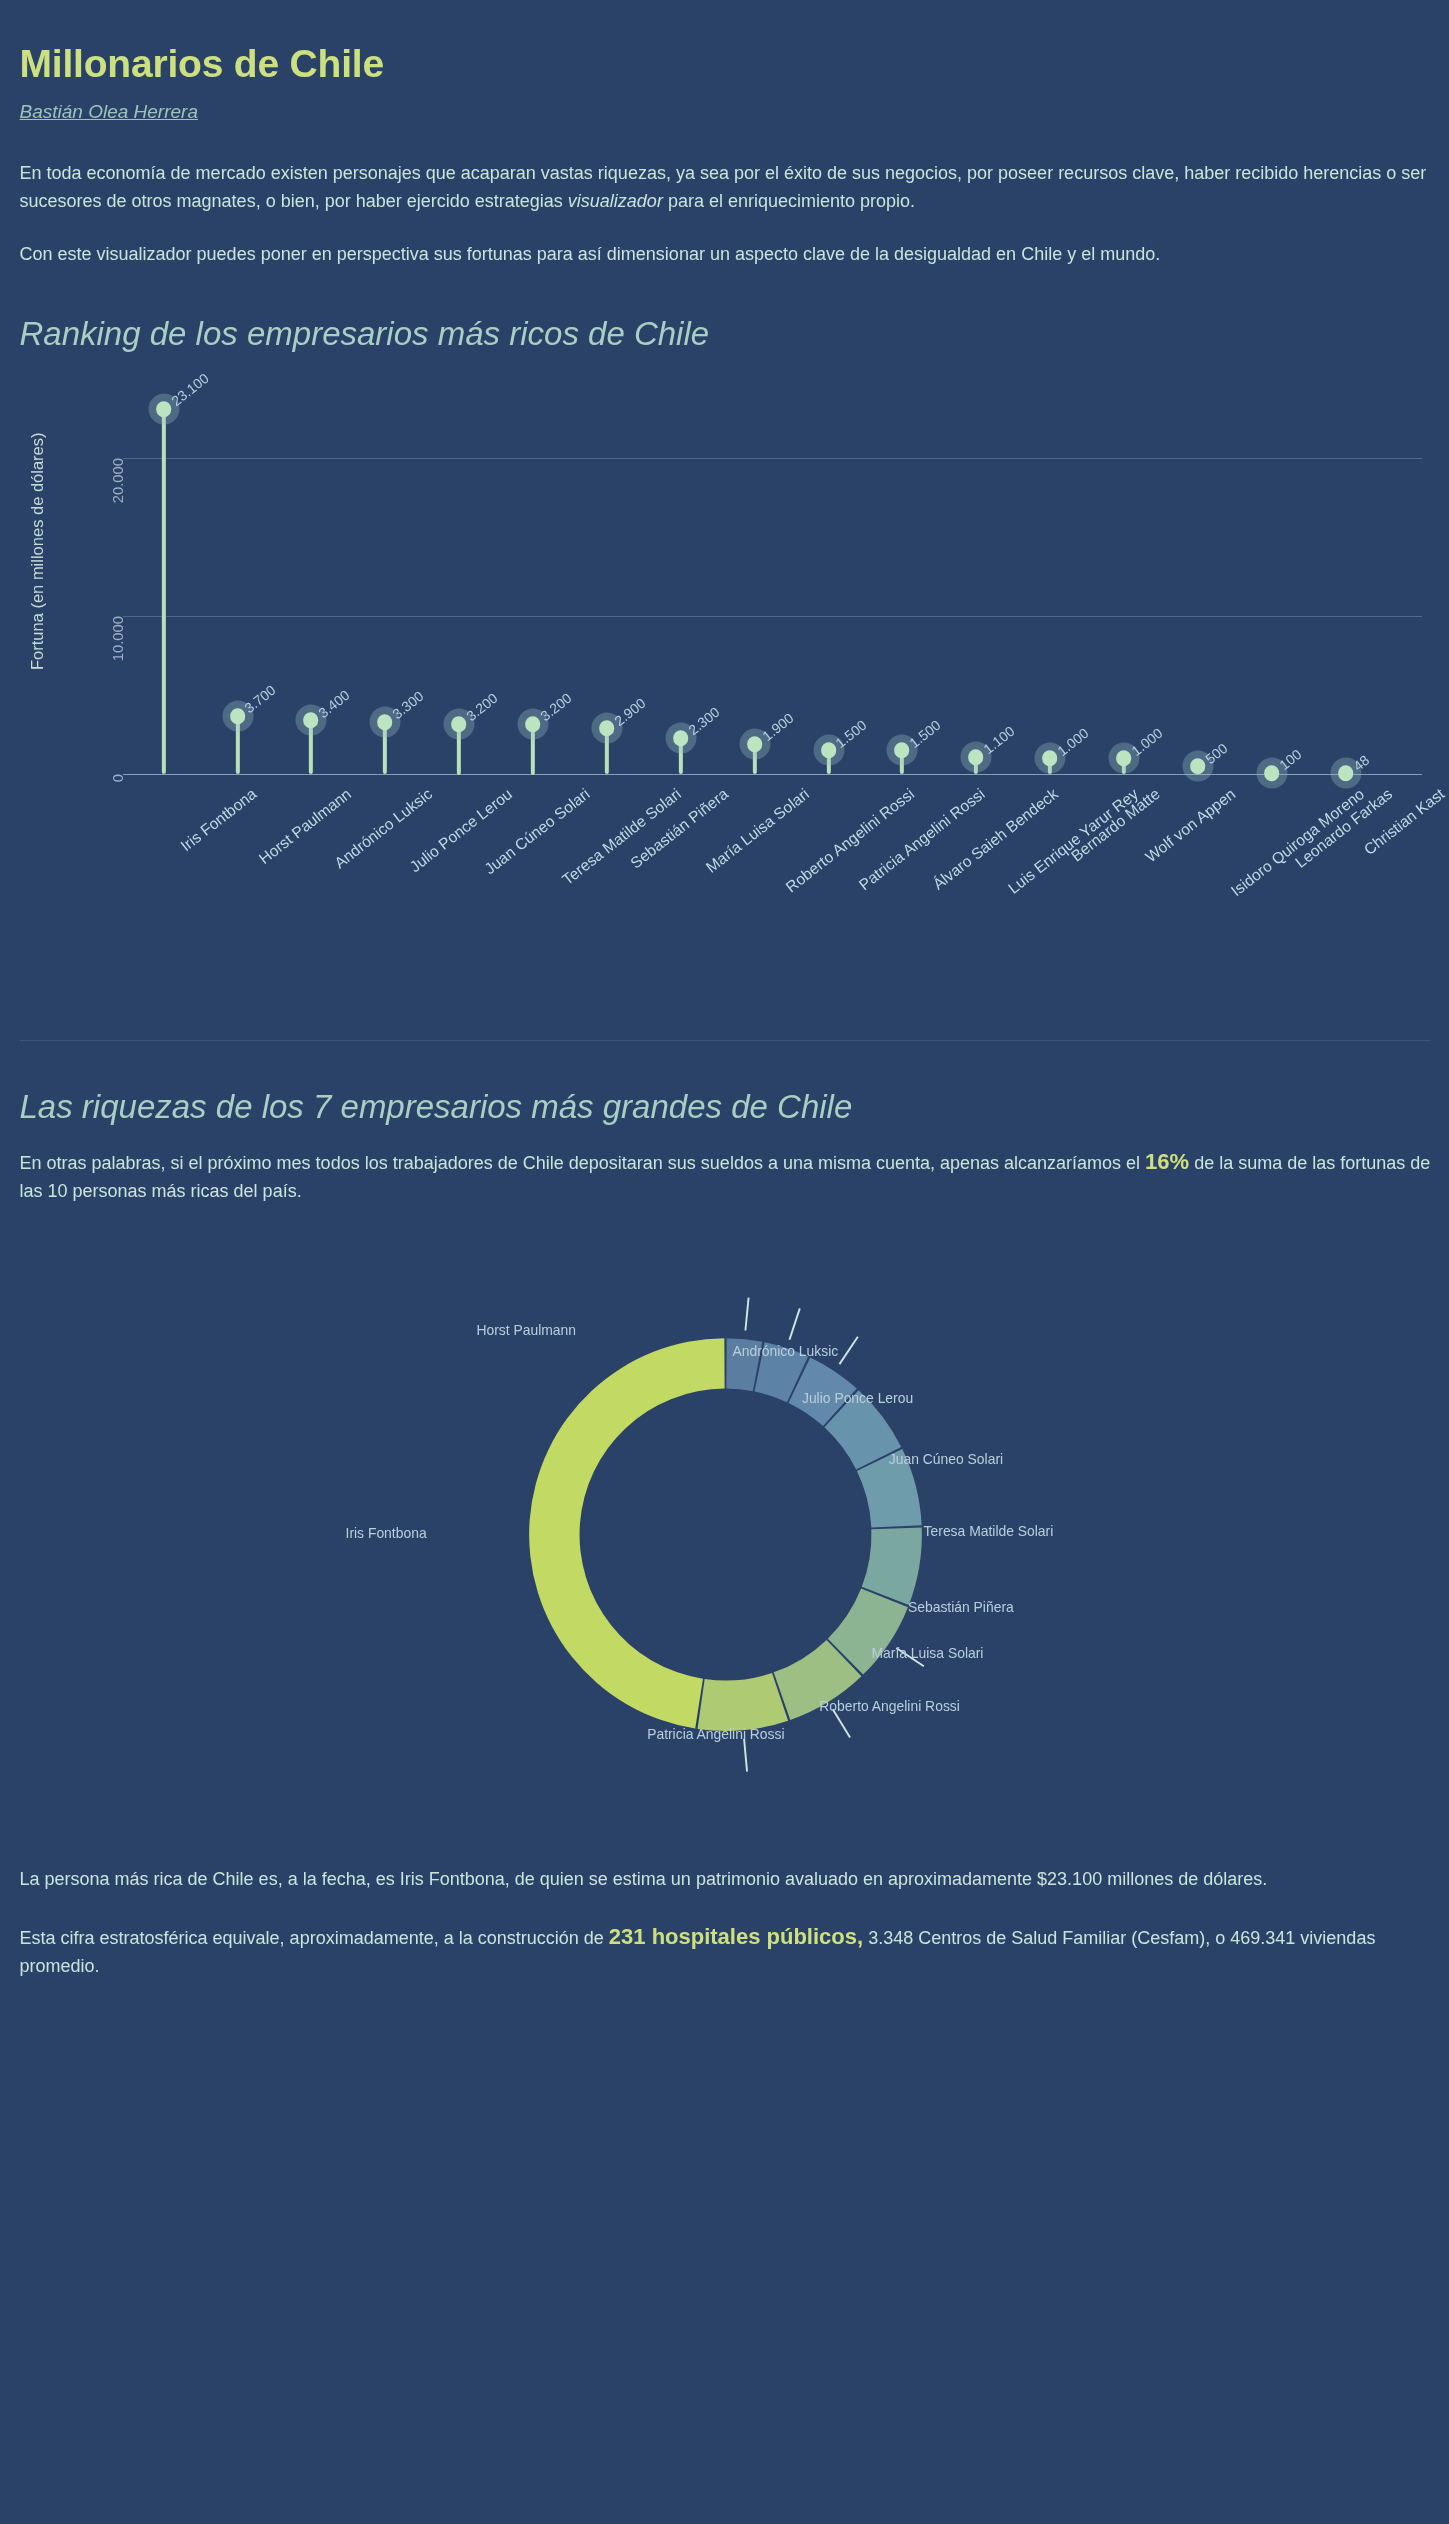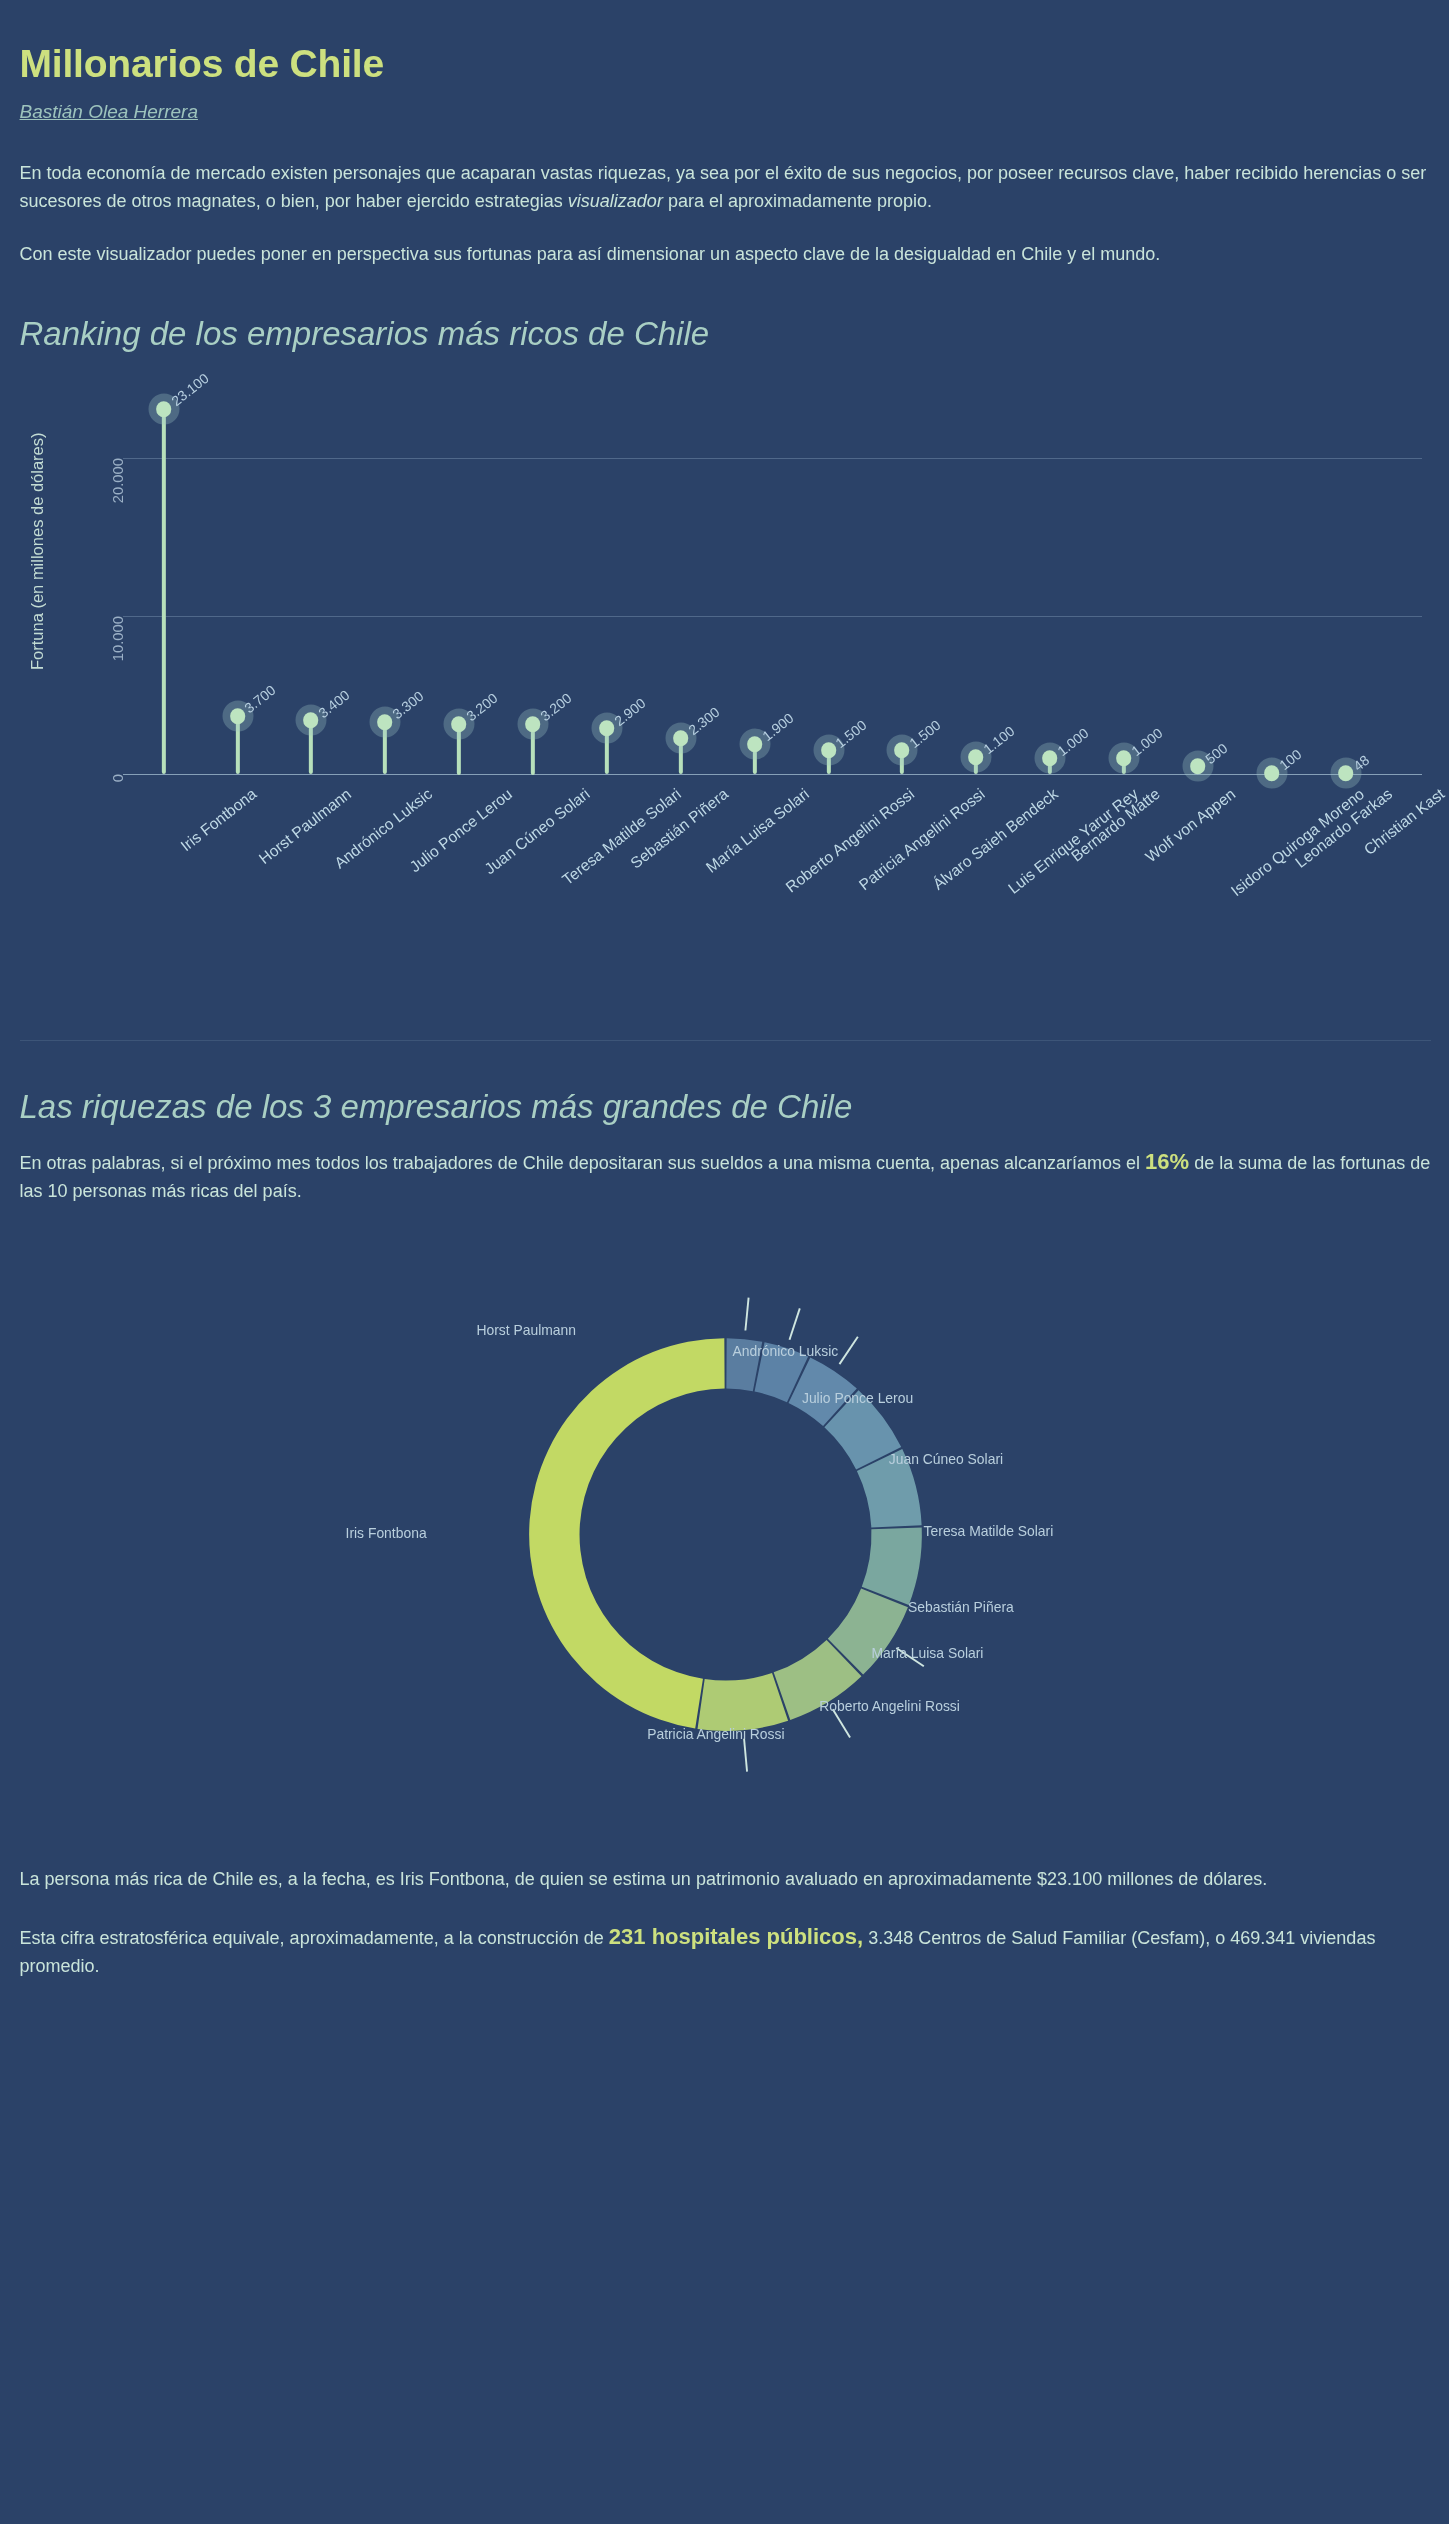--- a/index.html
+++ b/index.html
@@ -163,21 +163,21 @@
 </style>
 </head>
 <body>
 
 <div class="page">
 
   <h1 class="title">Millonarios de Chile</h1>
   <a class="author">Bastián Olea Herrera</a>
 
   <p class="body">
-    <span>En toda economía de mercado existen personajes que acaparan vastas riquezas, ya sea por el éxito de sus negocios, por poseer recursos clave, haber recibido herencias o ser sucesores de otros magnates, o bien, por haber ejercido estrategias </span><em>visualizador</em><span> para el aproximadamente propio.</span>
+    <span>En toda economía de mercado existen personajes que acaparan vastas riquezas, ya sea por el éxito de sus negocios, por poseer recursos clave, haber recibido herencias o ser sucesores de otros magnates, o bien, por haber ejercido estrategias </span><em>visualizador</em><span> para el enriquecimiento propio.</span>
   </p>
 
   <p class="body">Con este visualizador puedes poner en perspectiva sus fortunas para así dimensionar un aspecto clave de la desigualdad en Chile y el mundo.</p>
 
   <h2 class="section">Ranking de los empresarios más ricos de Chile</h2>
 
   
   <div class="chart-wrap">
     <div class="ylabel">Fortuna (en millones de dólares)</div>
     <div class="plot" id="plot">
@@ -276,21 +276,21 @@
         <div class="stem" style="left: 1223px; top: 390px; height: 0.8px;"></div>
         <div class="halo" style="left: 1223px; top: 390px;"></div>
         <div class="dot" style="left: 1223px; top: 390px;"></div>
         <div class="vlabel" style="left: 1237px; top: 375px;">48</div>
         <div class="xlabel" style="left: 1217px; top: 402px;">Christian Kast</div>
       </div>
   </div>
 
   <hr class="divider">
 
-  <h2 class="section">Las riquezas de los 3 empresarios más grandes de Chile</h2>
+  <h2 class="section">Las riquezas de los 7 empresarios más grandes de Chile</h2>
 
 
   <p class="body">
     <span>En otras palabras, si el próximo mes todos los trabajadores de Chile depositaran sus sueldos a una misma cuenta, apenas alcanzaríamos el </span><span class="hl">16%</span><span> de la suma de las fortunas de las 10 personas más ricas del país.</span>
   </p>
 
   
   <div class="donut-wrap">
     <svg class="donut-svg" id="donut" width="1411" height="626" viewBox="0 0 1624 720">
         <path d="M 777.1139505794363 571.2912079680389 A 226 226 0 0 1 810.6440081359854 122.00406798779602 L 810.9920060479891 180.003023990928 A 168 168 0 0 0 786.0670075103774 513.9863846842059 Z" fill="#c2d964"></path>

